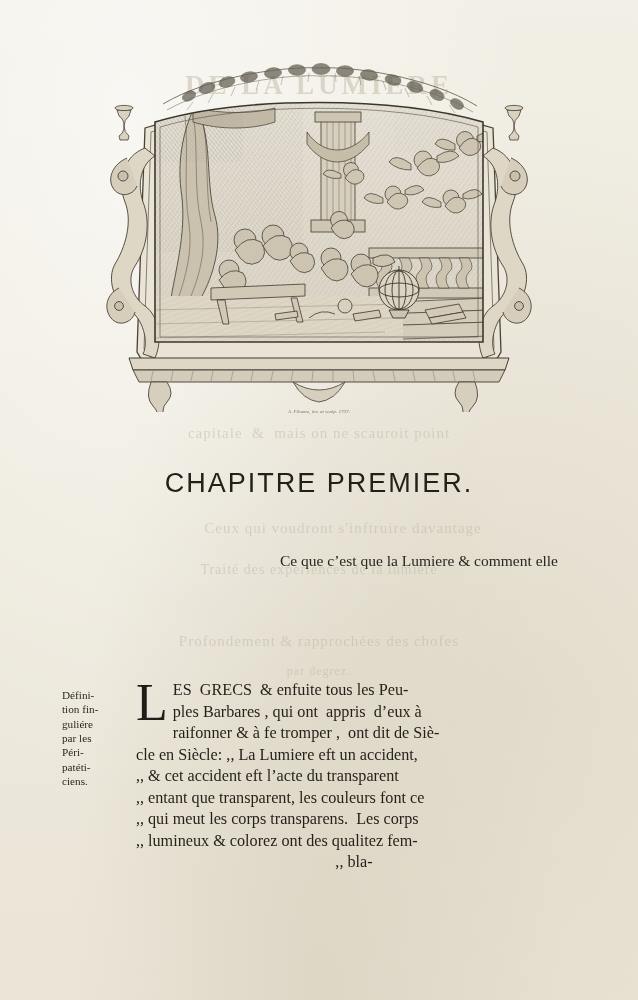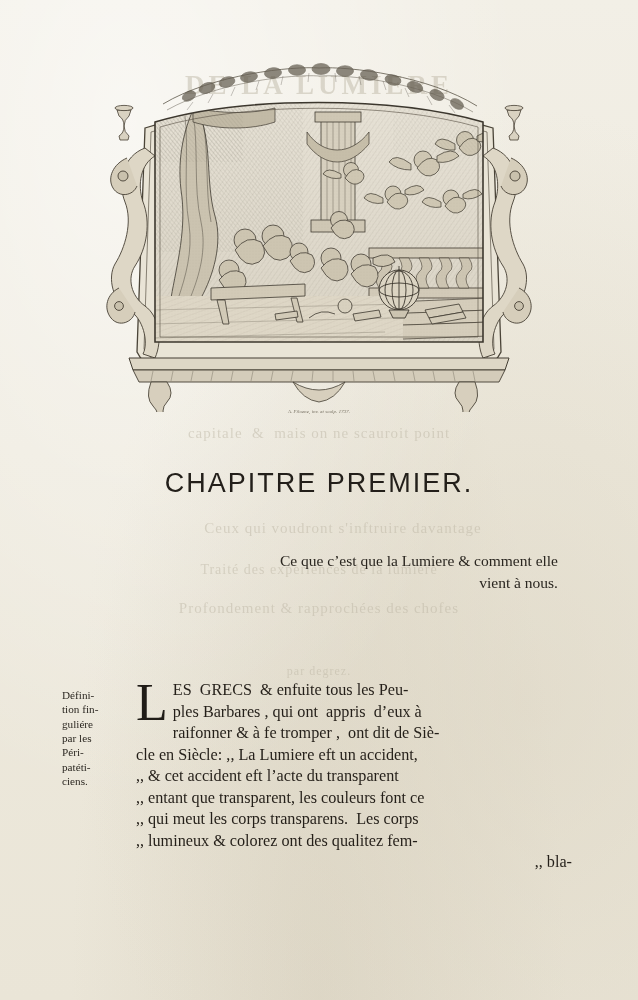--- a/index.html
+++ b/index.html
@@ -36,21 +36,21 @@
     font-family: "Liberation Serif", serif;
     letter-spacing: 1px;
     pointer-events: none;
     user-select: none;
     filter: blur(0.6px);
   }
   #st1 { top: 38px;  font-size: 27px; font-weight: bold; letter-spacing: 4px; margin-top: 32px; }
   #st2 { top: 425px; font-size: 15px; }
   #st3 { top: 520px; font-size: 15px; padding-left: 48px; }
   #st4 { top: 562px; font-size: 14px; }
-  #st5 { top: 600px; font-size: 15px; }
+  #st5 { top: 633px; font-size: 15px; }
   #st6 { top: 664px; font-size: 12px; }
 
   .page {
     position: absolute;
     inset: 0;
   }
 
   
   .vignette-wrap {
     position: absolute;
@@ -130,21 +130,21 @@
     display: block;
     white-space: pre;
   }
   .quote-mark {
     display: inline-block;
     width: 12px;
     color: #241f19;
   }
   .last-line {
     display: block;
-    text-align: right;
+    text-align: center;
     padding-right: 16px;
   }
 </style>
 </head>
 <body>
 
 <div class="paper-grain"></div>
 
 <div class="showthrough" id="st1">DE LA LUMIERE</div>
 <div class="showthrough" id="st2">capitale &nbsp;&amp; &nbsp;mais on ne scauroit point</div>
@@ -416,21 +416,20 @@
         <path d="M200 330 q26 16 52 0 q-10 18 -26 20 q-16 -2 -26 -20 z" fill="#d7cfbd" stroke="#433d32" stroke-width="0.8"></path>
       </g>
     </svg>
     <div class="engraver-credit">A. Filoene, inv. et sculp. 1737.</div>
   </div>
 
   <div class="chapter-title">CHAPITRE PREMIER.</div>
 
   <div class="chapter-subtitle">
     <span class="line">Ce que c’est que la Lumiere &amp; comment elle</span>
-    <span class="line">vient à nous.</span>
   </div>
 
   <div class="marginal-note">
     <span class="line">Défini-</span>
     <span class="line">tion fin-</span>
     <span class="line">guliére</span>
     <span class="line">par les</span>
     <span class="line">Péri-</span>
     <span class="line">patéti-</span>
     <span class="line">ciens.</span>

